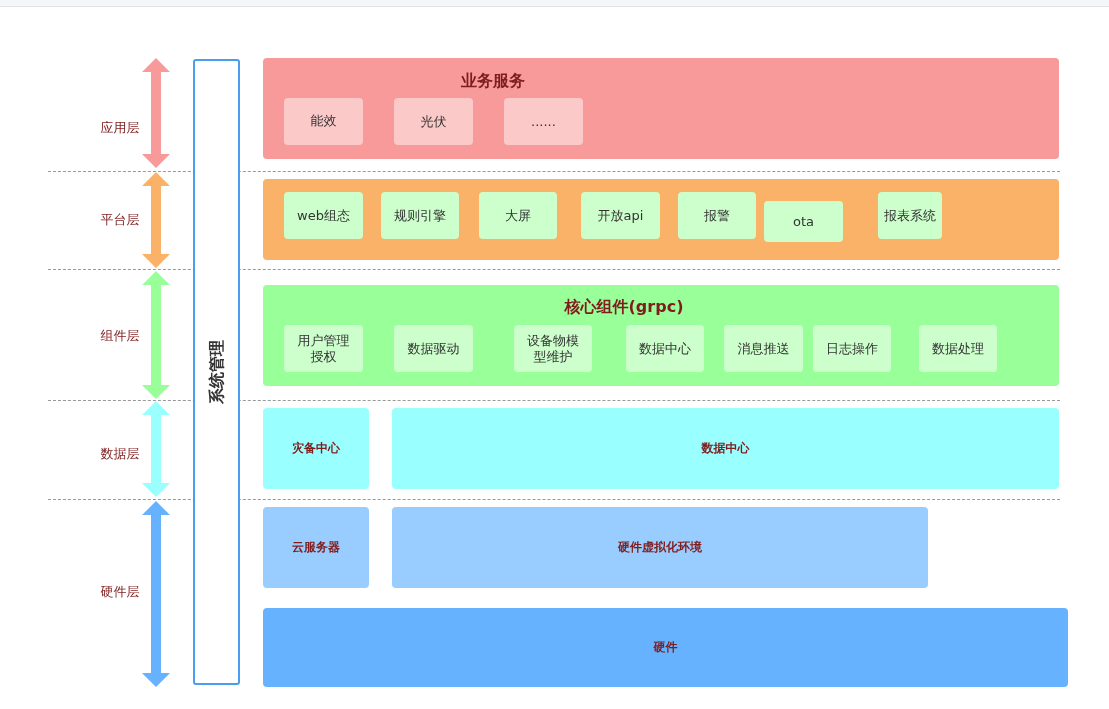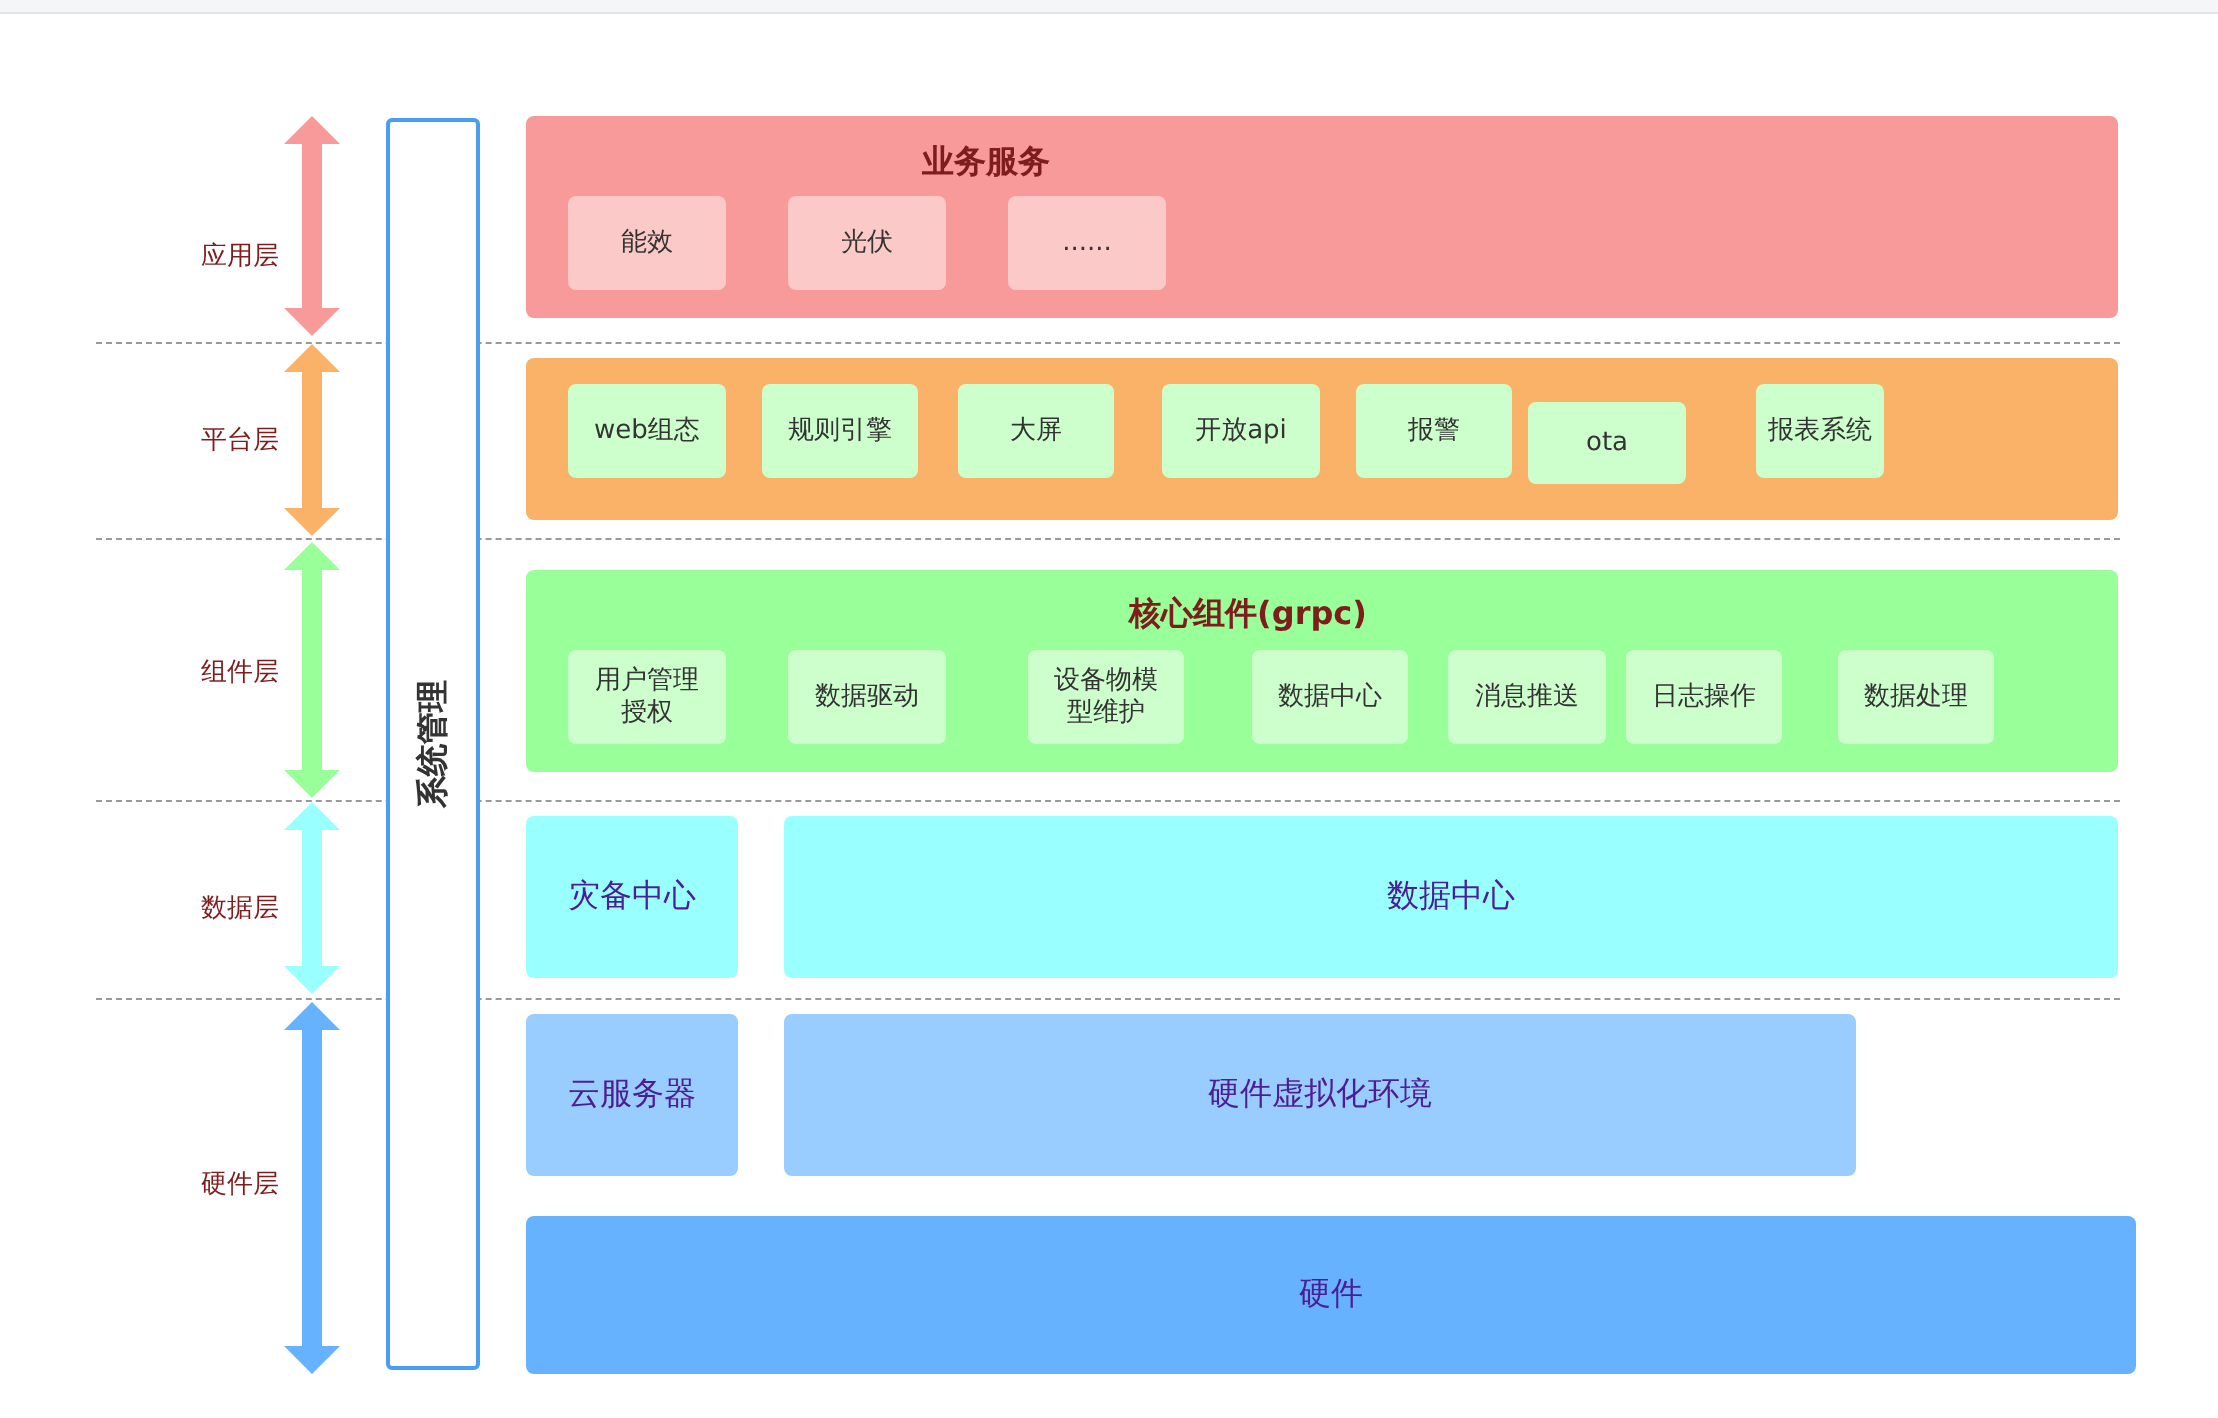--- a/index.html
+++ b/index.html
@@ -8,21 +8,21 @@
   .dash{position:absolute;height:0;border-top:1px dashed #999;}
   .layer-label{position:absolute;left:80px;width:80px;text-align:center;font-size:13px;color:#7f1d1d;}
   .arrow{position:absolute;left:142px;width:28px;}
   .sys{position:absolute;left:193px;top:59px;width:47px;height:626px;border:2px solid #4a9ef0;border-radius:3px;box-sizing:border-box;background:#fff;}
   .sys span{position:absolute;left:50%;top:50%;transform:translate(-50%,-50%) rotate(-90deg);white-space:nowrap;font-size:16px;font-weight:bold;color:#333;}
   .block{position:absolute;border-radius:4px;}
   .title{position:absolute;left:0;right:0;text-align:center;font-weight:bold;font-size:16px;color:#7f1d1d;}
   .chip{position:absolute;border-radius:4px;display:flex;align-items:center;justify-content:center;text-align:center;font-size:13px;color:#333;line-height:16px;}
   .chip-red{background:#fcc9c9;}
   .chip-green{background:#ccffcc;}
-  .center-text{display:flex;align-items:center;justify-content:center;font-weight:normal;font-size:16px;color:#4c1d95;}
+  .center-text{display:flex;align-items:center;justify-content:center;font-weight:bold;font-size:12px;color:#7f1d1d;}
 </style>
 </head>
 <body>
 
 <div class="topbar"></div>
 
 <div class="dash" style="left:48px;top:171px;width:1012px;"></div>
 <div class="dash" style="left:48px;top:269px;width:1012px;"></div>
 <div class="dash" style="left:48px;top:400px;width:1012px;"></div>
 <div class="dash" style="left:48px;top:499px;width:1012px;"></div>

